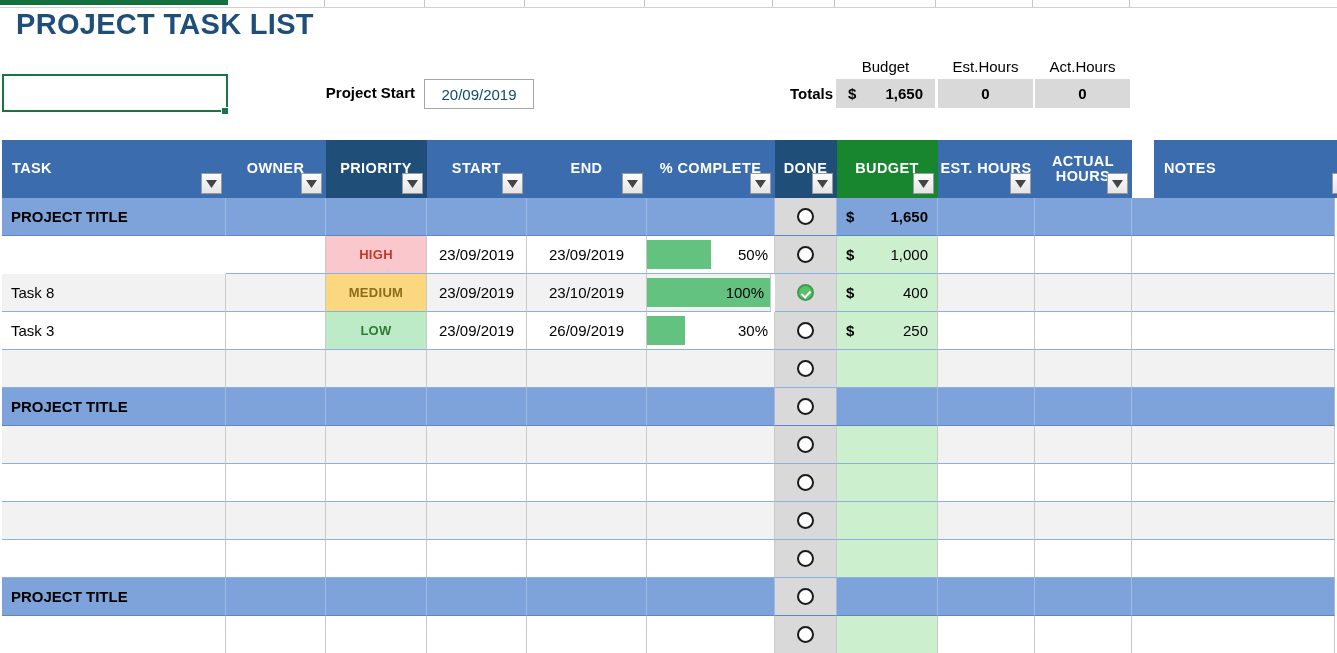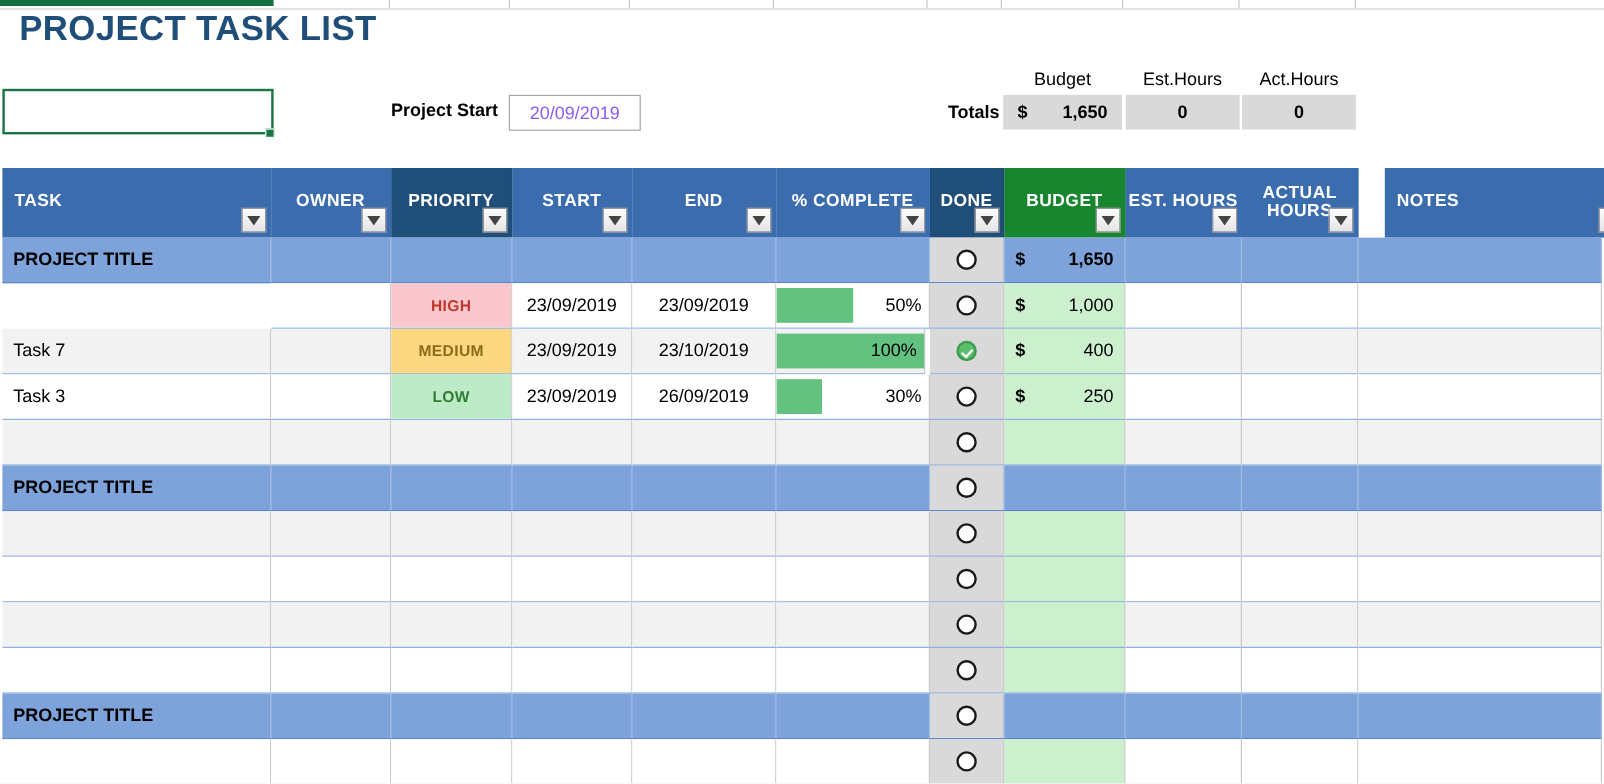--- a/index.html
+++ b/index.html
@@ -82,21 +82,21 @@
     position: absolute;
     left: 424px; top: 79px;
     width: 110px; height: 30px;
     border: 1px solid #a6a6a6;
     background: #ffffff;
     box-sizing: border-box;
     display: flex;
     align-items: center;
     justify-content: center;
     font-size: 15px;
-    color: #8b5cf6;
+    color: #0c4a6e;
   }
 
   
   .tot-head {
     position: absolute;
     top: 58px;
     font-size: 15px;
     color: #000;
     text-align: center;
   }
@@ -386,21 +386,21 @@
         <div class="cell money" style="left: 835px; width: 101px; background: rgb(204, 239, 206);">
           <span class="cur">$</span>
           <span>1,000</span>
         </div>
         <div class="cell ctrtxt" style="left: 936px; width: 97px;"></div>
         <div class="cell ctrtxt" style="left: 1033px; width: 97px;"></div>
         <div class="cell" style="left: 1130px; width: 203px;"></div>
       </div>
       <div class="row data alt">
         <div class="cell" style="left: 0px; width: 224px;">
-          <span>Task 7</span>
+          <span>Task 8</span>
         </div>
         <div class="cell ctrtxt" style="left: 224px; width: 100px;"></div>
         <div class="cell" style="left: 324px; width: 101px; padding: 0px;">
           <div class="prio medium">MEDIUM</div>
         </div>
         <div class="cell ctrtxt" style="left: 425px; width: 100px;">
           <span>23/09/2019</span>
         </div>
         <div class="cell ctrtxt" style="left: 525px; width: 120px;">
           <span>23/10/2019</span>

